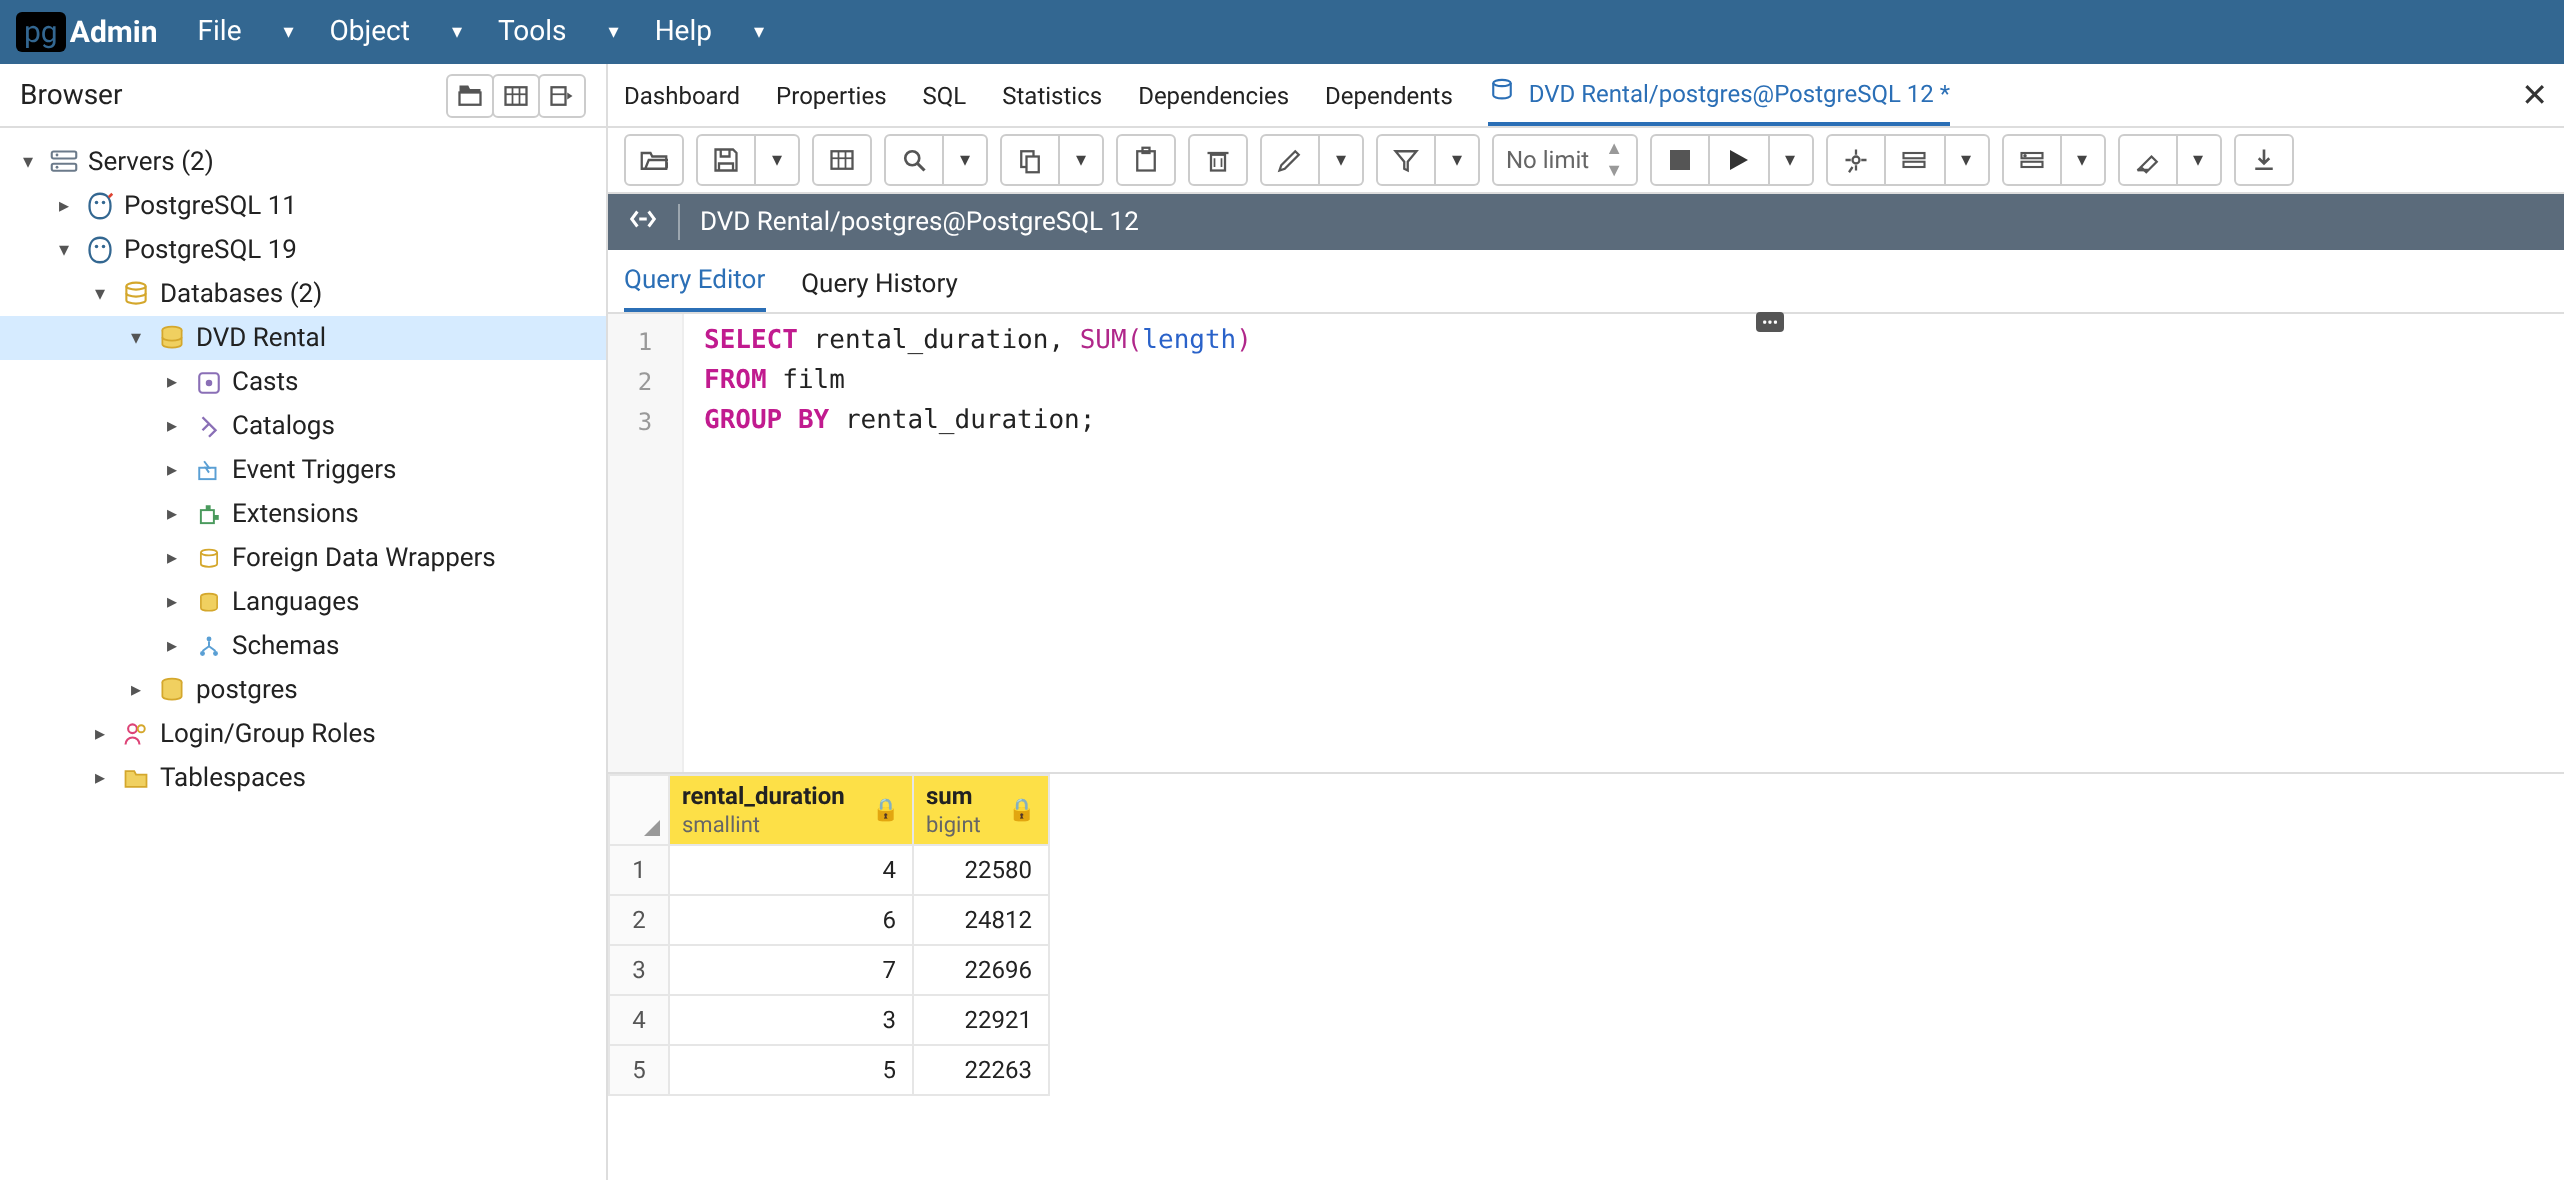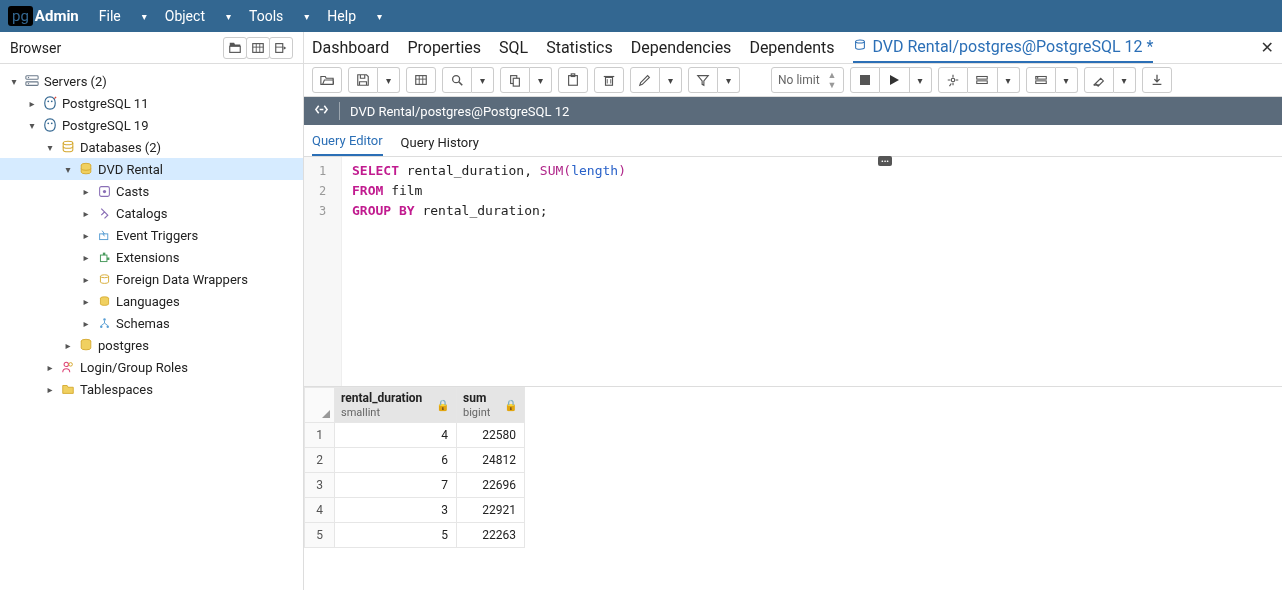--- a/index.html
+++ b/index.html
@@ -23,36 +23,36 @@
 .tree { padding: 6px 0; overflow: auto; }
 .tree-row { display: flex; align-items: center; height: 22px; padding-left: 8px; cursor: pointer; white-space: nowrap; }
 .tree-row.selected { background: #d6ebff; }
 .tree-toggle { width: 12px; font-size: 10px; color: #555; display: inline-block; text-align: center; }
 .tree-icon { width: 16px; height: 16px; margin: 0 4px; display: inline-flex; align-items: center; justify-content: center; font-size: 12px; }
 .tree-label { font-size: 13px; }
 
 
 .rightpanel { flex: 1; display: flex; flex-direction: column; }
 .tab-strip { height: 32px; border-bottom: 1px solid #ddd; display: flex; align-items: center; padding: 0 8px; gap: 18px; }
-.tab-strip .tab { font-size: 16px; color: #222; cursor: pointer; height: 100%; display: flex; align-items: center; }
+.tab-strip .tab { font-size: 12px; color: #222; cursor: pointer; height: 100%; display: flex; align-items: center; }
 .tab-strip .tab.active { color: #2b6fb6; border-bottom: 2px solid #2b6fb6; }
 .tab-strip .spacer { flex: 1; }
 .tab-strip .query-tab { display: flex; align-items: center; gap: 6px; }
 .tab-strip .close { cursor: pointer; font-size: 16px; color: #333; }
 
 
 .toolbar { height: 33px; border-bottom: 1px solid #ddd; display: flex; align-items: center; padding: 0 8px; gap: 6px; }
 .tb-group { display: flex; }
 .tb-btn { height: 26px; min-width: 30px; border: 1px solid #ccc; background: #fff; display: flex; align-items: center; justify-content: center; font-size: 13px; color: #444; cursor: pointer; padding: 0 6px; }
 .tb-btn:first-child { border-radius: 3px 0 0 3px; }
 .tb-btn:last-child { border-radius: 0 3px 3px 0; }
 .tb-btn:only-child { border-radius: 3px; }
 .tb-btn + .tb-btn { border-left: none; }
 .tb-btn.small { min-width: 22px; padding: 0 4px; font-size: 10px; }
-.tb-select { height: 26px; border: 1px solid #ccc; border-radius: 3px; display: flex; align-items: center; padding: 0 6px; font-size: 12px; color: #666; gap: 8px; margin-left: 25px; }
+.tb-select { height: 26px; border: 1px solid #ccc; border-radius: 3px; display: flex; align-items: center; padding: 0 6px; font-size: 12px; color: #666; gap: 8px; }
 
 
 .connbar { height: 28px; background: #5b6b7b; color: #fff; display: flex; align-items: center; padding: 0 10px; gap: 10px; font-size: 13px; }
 .connbar .sep { width: 1px; height: 18px; background: rgba(255,255,255,0.4); }
 .connbar .conn-icon { font-size: 14px; }
 
 
 .inner-tabs { height: 32px; border-bottom: 1px solid #ddd; display: flex; align-items: flex-end; padding: 0 8px; gap: 18px; }
 .inner-tabs .itab { font-size: 13px; color: #222; cursor: pointer; padding-bottom: 6px; }
 .inner-tabs .itab.active { color: #2b6fb6; border-bottom: 2px solid #2b6fb6; }
@@ -70,21 +70,21 @@
 
 
 .out-tabs { height: 32px; border-bottom: 1px solid #ddd; display: flex; align-items: flex-end; padding: 0 8px; gap: 22px; }
 .out-tabs .otab { font-size: 13px; color: #222; cursor: pointer; padding-bottom: 6px; }
 .out-tabs .otab.active { color: #2b6fb6; border-bottom: 2px solid #2b6fb6; }
 
 
 .grid { font-size: 12px; }
 .grid table { border-collapse: collapse; }
 .grid th, .grid td { border: 1px solid #e6e6e6; height: 25px; }
-.grid th { background: #e5e5e5; font-weight: normal; text-align: left; padding: 3px 6px; position: relative; }
+.grid th { background: #fde047; font-weight: normal; text-align: left; padding: 3px 6px; position: relative; }
 .grid th .colname { font-weight: bold; font-size: 12px; display: block; }
 .grid th .coltype { font-size: 11px; color: #666; }
 .grid th .lock { position: absolute; right: 6px; top: 50%; transform: translateY(-50%); font-size: 11px; color: #666; }
 .grid .rowhead { width: 30px; text-align: center; background: #fafafa; color: #555; }
 .grid .corner { width: 30px; background: #fafafa; position: relative; }
 .grid .corner::after { content: ""; position: absolute; right: 4px; bottom: 4px; width: 0; height: 0; border-left: 8px solid transparent; border-bottom: 8px solid #999; }
 .grid td.num { text-align: right; padding: 0 8px; }
 .col1 { width: 122px; }
 .col2 { width: 68px; }
 .tree-svg { display:inline-block; vertical-align:middle; }

